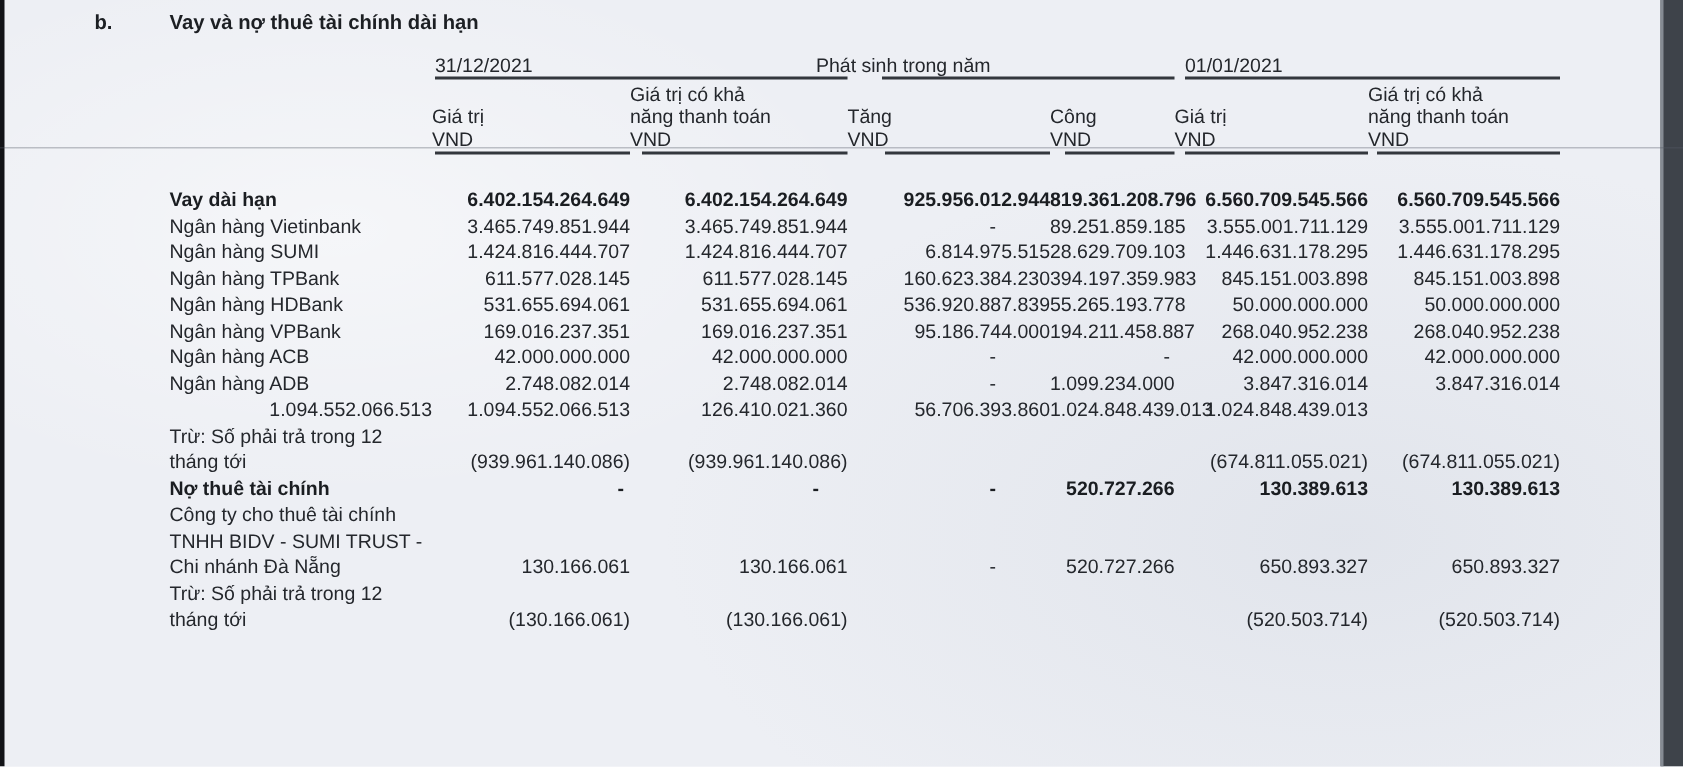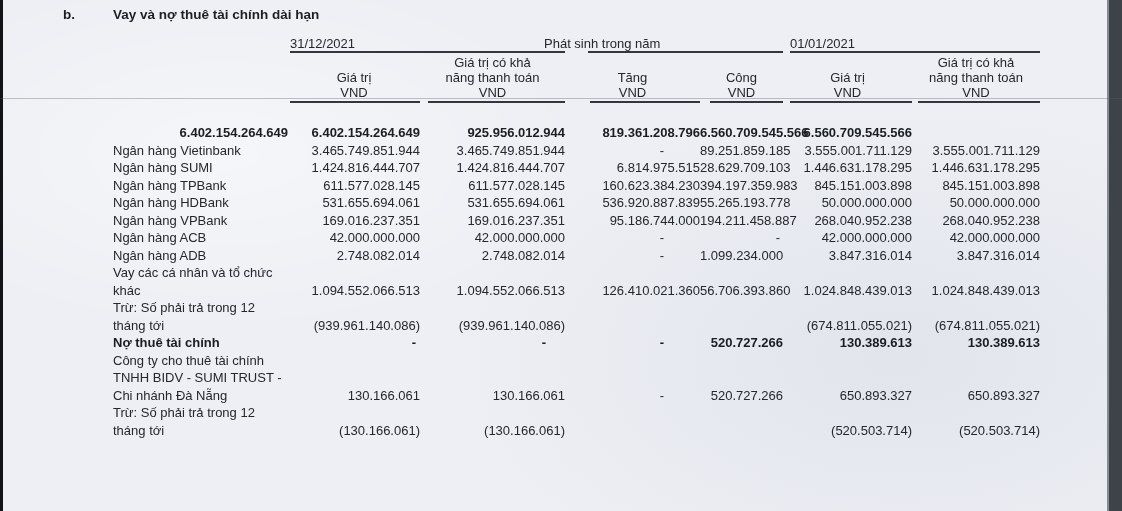--- a/index.html
+++ b/index.html
@@ -27,21 +27,21 @@
   .g1{left:290px;width:275px;}
   .g2{left:544px;width:195px;}
   .g3{left:790px;width:250px;}
   .grp-rule{position:absolute;top:51px;height:2px;background:#33373d;}
   .gr1{left:290px;width:275px;}
   .gr2{left:588px;width:195px;}
   .gr3{left:790px;width:250px;}
 
   .grid{display:grid;grid-template-columns:175px 132px 145px 135px 83px 129px 128px;align-items:end;}
   .subhead{position:absolute;left:113px;top:55px;width:927px;}
-  .subhead .hcell div{line-height:15px;text-align:center;white-space:nowrap;}
+  .subhead .hcell div{line-height:15px;text-align:left;white-space:nowrap;}
 
   .col-rule{position:absolute;top:101px;height:2px;background:#33373d;}
   .u1{left:290px;width:130px;}
   .u2{left:428px;width:137px;}
   .u3{left:590px;width:110px;}
   .u4{left:710px;width:73px;}
   .u5{left:790px;width:122px;}
   .u6{left:918px;width:122px;}
 
   .tbody{position:absolute;left:113px;top:124px;width:927px;}
@@ -107,20 +107,21 @@
 
   <div class="col-rule u1"></div>
   <div class="col-rule u2"></div>
   <div class="col-rule u3"></div>
   <div class="col-rule u4"></div>
   <div class="col-rule u5"></div>
   <div class="col-rule u6"></div>
 
   <div class="tbody" id="tbody">
       <div class="grid trow bold">
+        <div class="lab">Vay dài hạn</div>
         <div class="num">6.402.154.264.649</div>
         <div class="num">6.402.154.264.649</div>
         <div class="num">925.956.012.944</div>
         <div class="num">819.361.208.796</div>
         <div class="num">6.560.709.545.566</div>
         <div class="num">6.560.709.545.566</div>
       </div>
       <div class="grid trow">
         <div class="lab">Ngân hàng Vietinbank</div>
         <div class="num">3.465.749.851.944</div>
@@ -178,22 +179,20 @@
       <div class="grid trow">
         <div class="lab">Ngân hàng ADB</div>
         <div class="num">2.748.082.014</div>
         <div class="num">2.748.082.014</div>
         <div class="num dash2">-</div>
         <div class="num">1.099.234.000</div>
         <div class="num">3.847.316.014</div>
         <div class="num">3.847.316.014</div>
       </div>
       <div class="grid trow">
-        <div class="lab">Vay các cá nhân và tổ chức
-khác</div>
         <div class="num">1.094.552.066.513</div>
         <div class="num">1.094.552.066.513</div>
         <div class="num">126.410.021.360</div>
         <div class="num">56.706.393.860</div>
         <div class="num">1.024.848.439.013</div>
         <div class="num">1.024.848.439.013</div>
       </div>
       <div class="grid trow">
         <div class="lab">Trừ: Số phải trả trong 12
 tháng tới</div>

